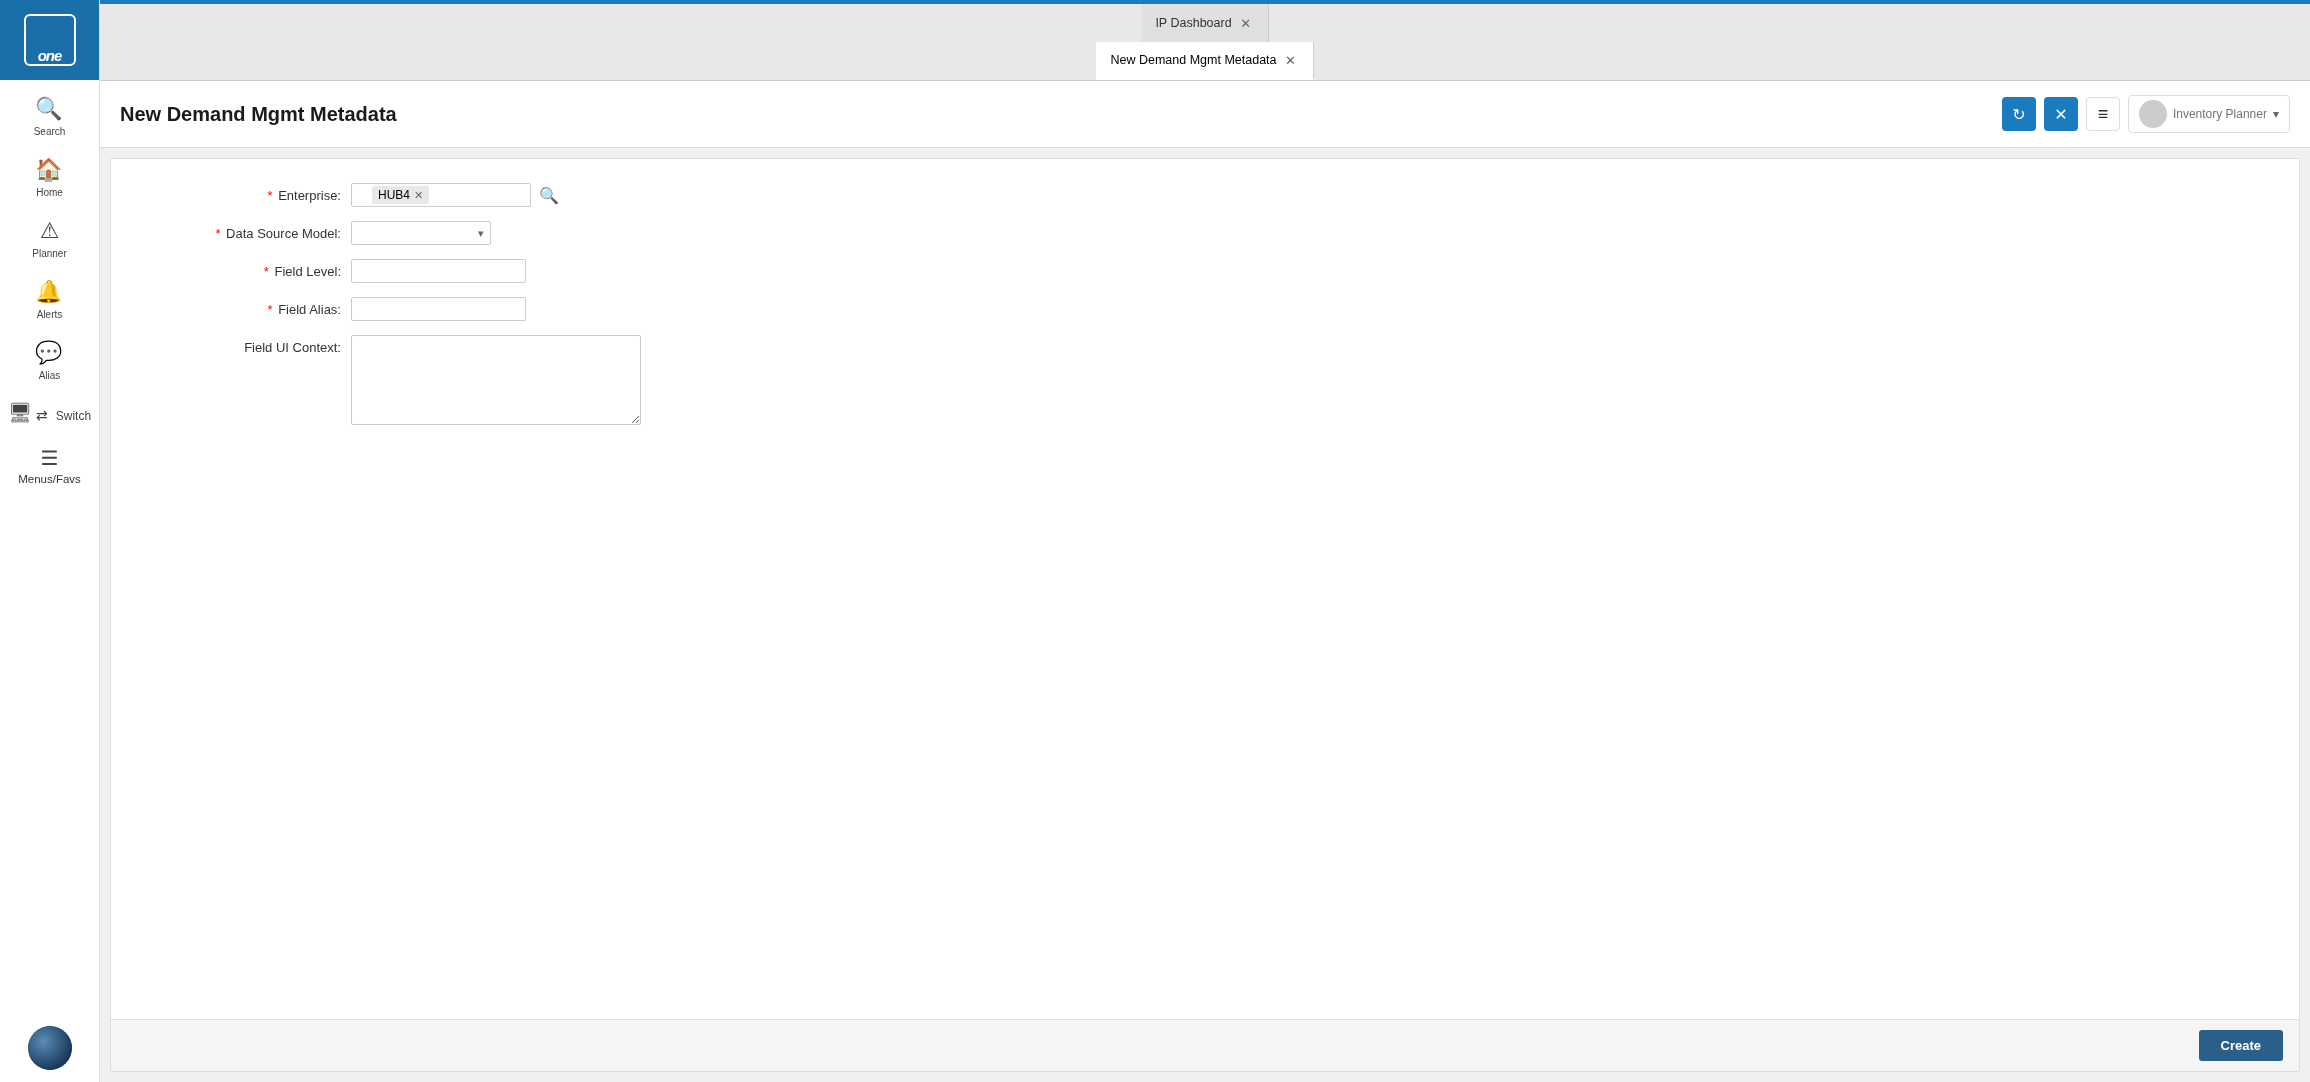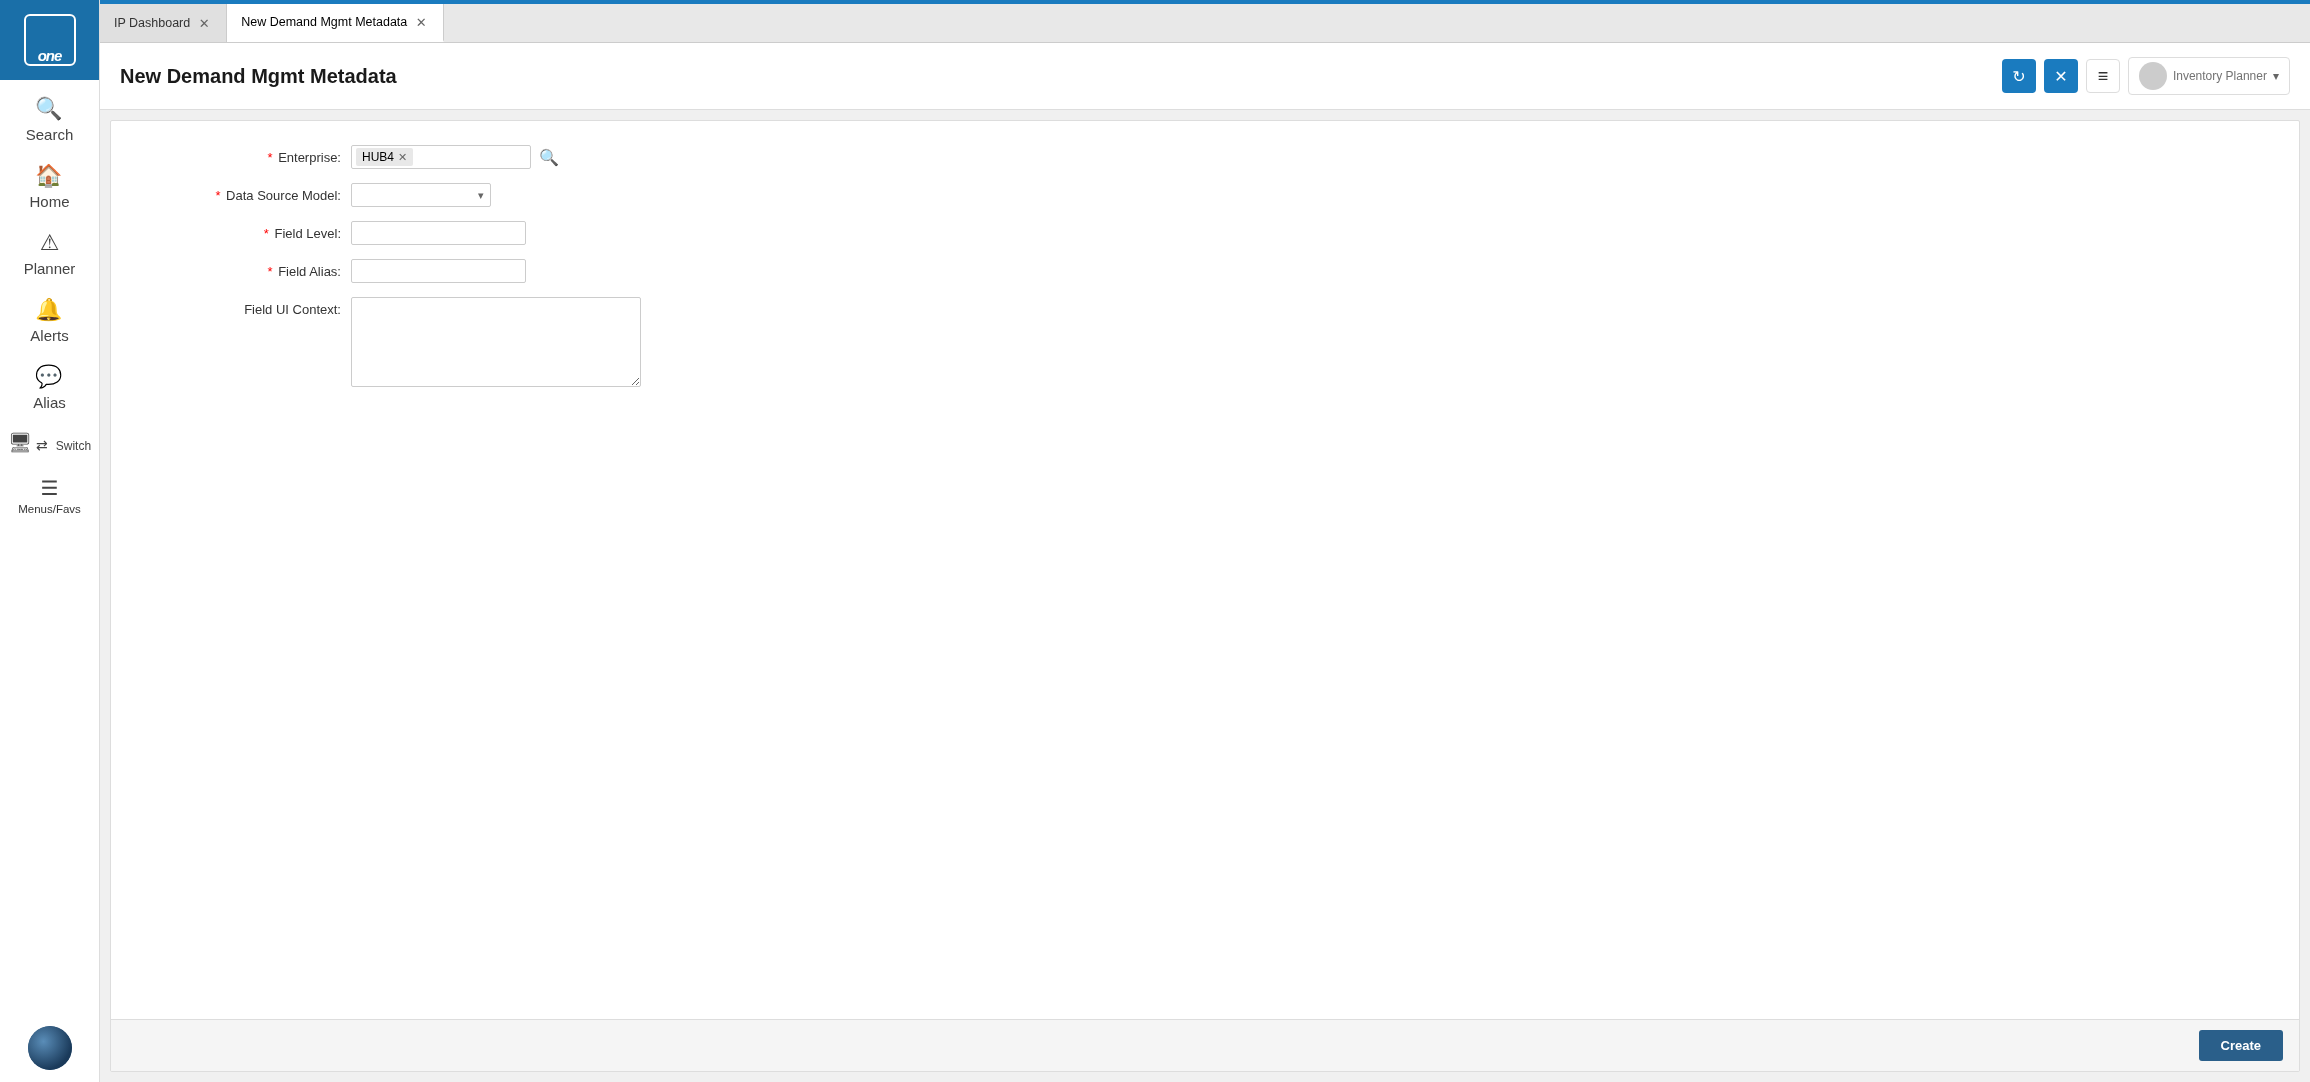--- a/index.html
+++ b/index.html
@@ -48,21 +48,21 @@
       padding: 12px 0 8px;
       cursor: pointer;
       color: #333;
       font-size: 11.5px;
     }
     .sidebar-item .icon {
       font-size: 22px;
       margin-bottom: 4px;
       color: #444;
     }
-    .sidebar-item .label { font-size: 15px; color: #444; }
+    .sidebar-item .label { font-size: 10px; color: #444; }
     .sidebar-switch-row {
       display: flex;
       flex-direction: row;
       align-items: center;
       justify-content: center;
       width: 100%;
       padding: 12px 0 8px;
       cursor: pointer;
       gap: 4px;
     }
@@ -112,20 +112,21 @@
     }
 
     
     .tab-bar {
       display: flex;
       align-items: center;
       background: #e8e8e8;
       border-bottom: 1px solid #ccc;
       padding: 0 0;
       min-height: 38px;
+      flex-direction: column;
     }
     .tab {
       display: flex;
       align-items: center;
       padding: 8px 14px;
       font-size: 12.5px;
       color: #333;
       cursor: pointer;
       border-right: 1px solid #ccc;
       background: #e0e0e0;
@@ -254,21 +255,21 @@
     .form-field-wrap {
       display: flex;
       align-items: center;
       gap: 6px;
     }
     .tag-input-wrap {
       display: flex;
       align-items: center;
       border: 1px solid #ccc;
       border-radius: 2px;
-      padding: 2px 4px;
+      padding: 2px 20px;
       background: #fff;
       min-width: 180px;
     }
     .tag {
       display: flex;
       align-items: center;
       background: #e8e8e8;
       border-radius: 2px;
       padding: 2px 6px;
       font-size: 12px;

